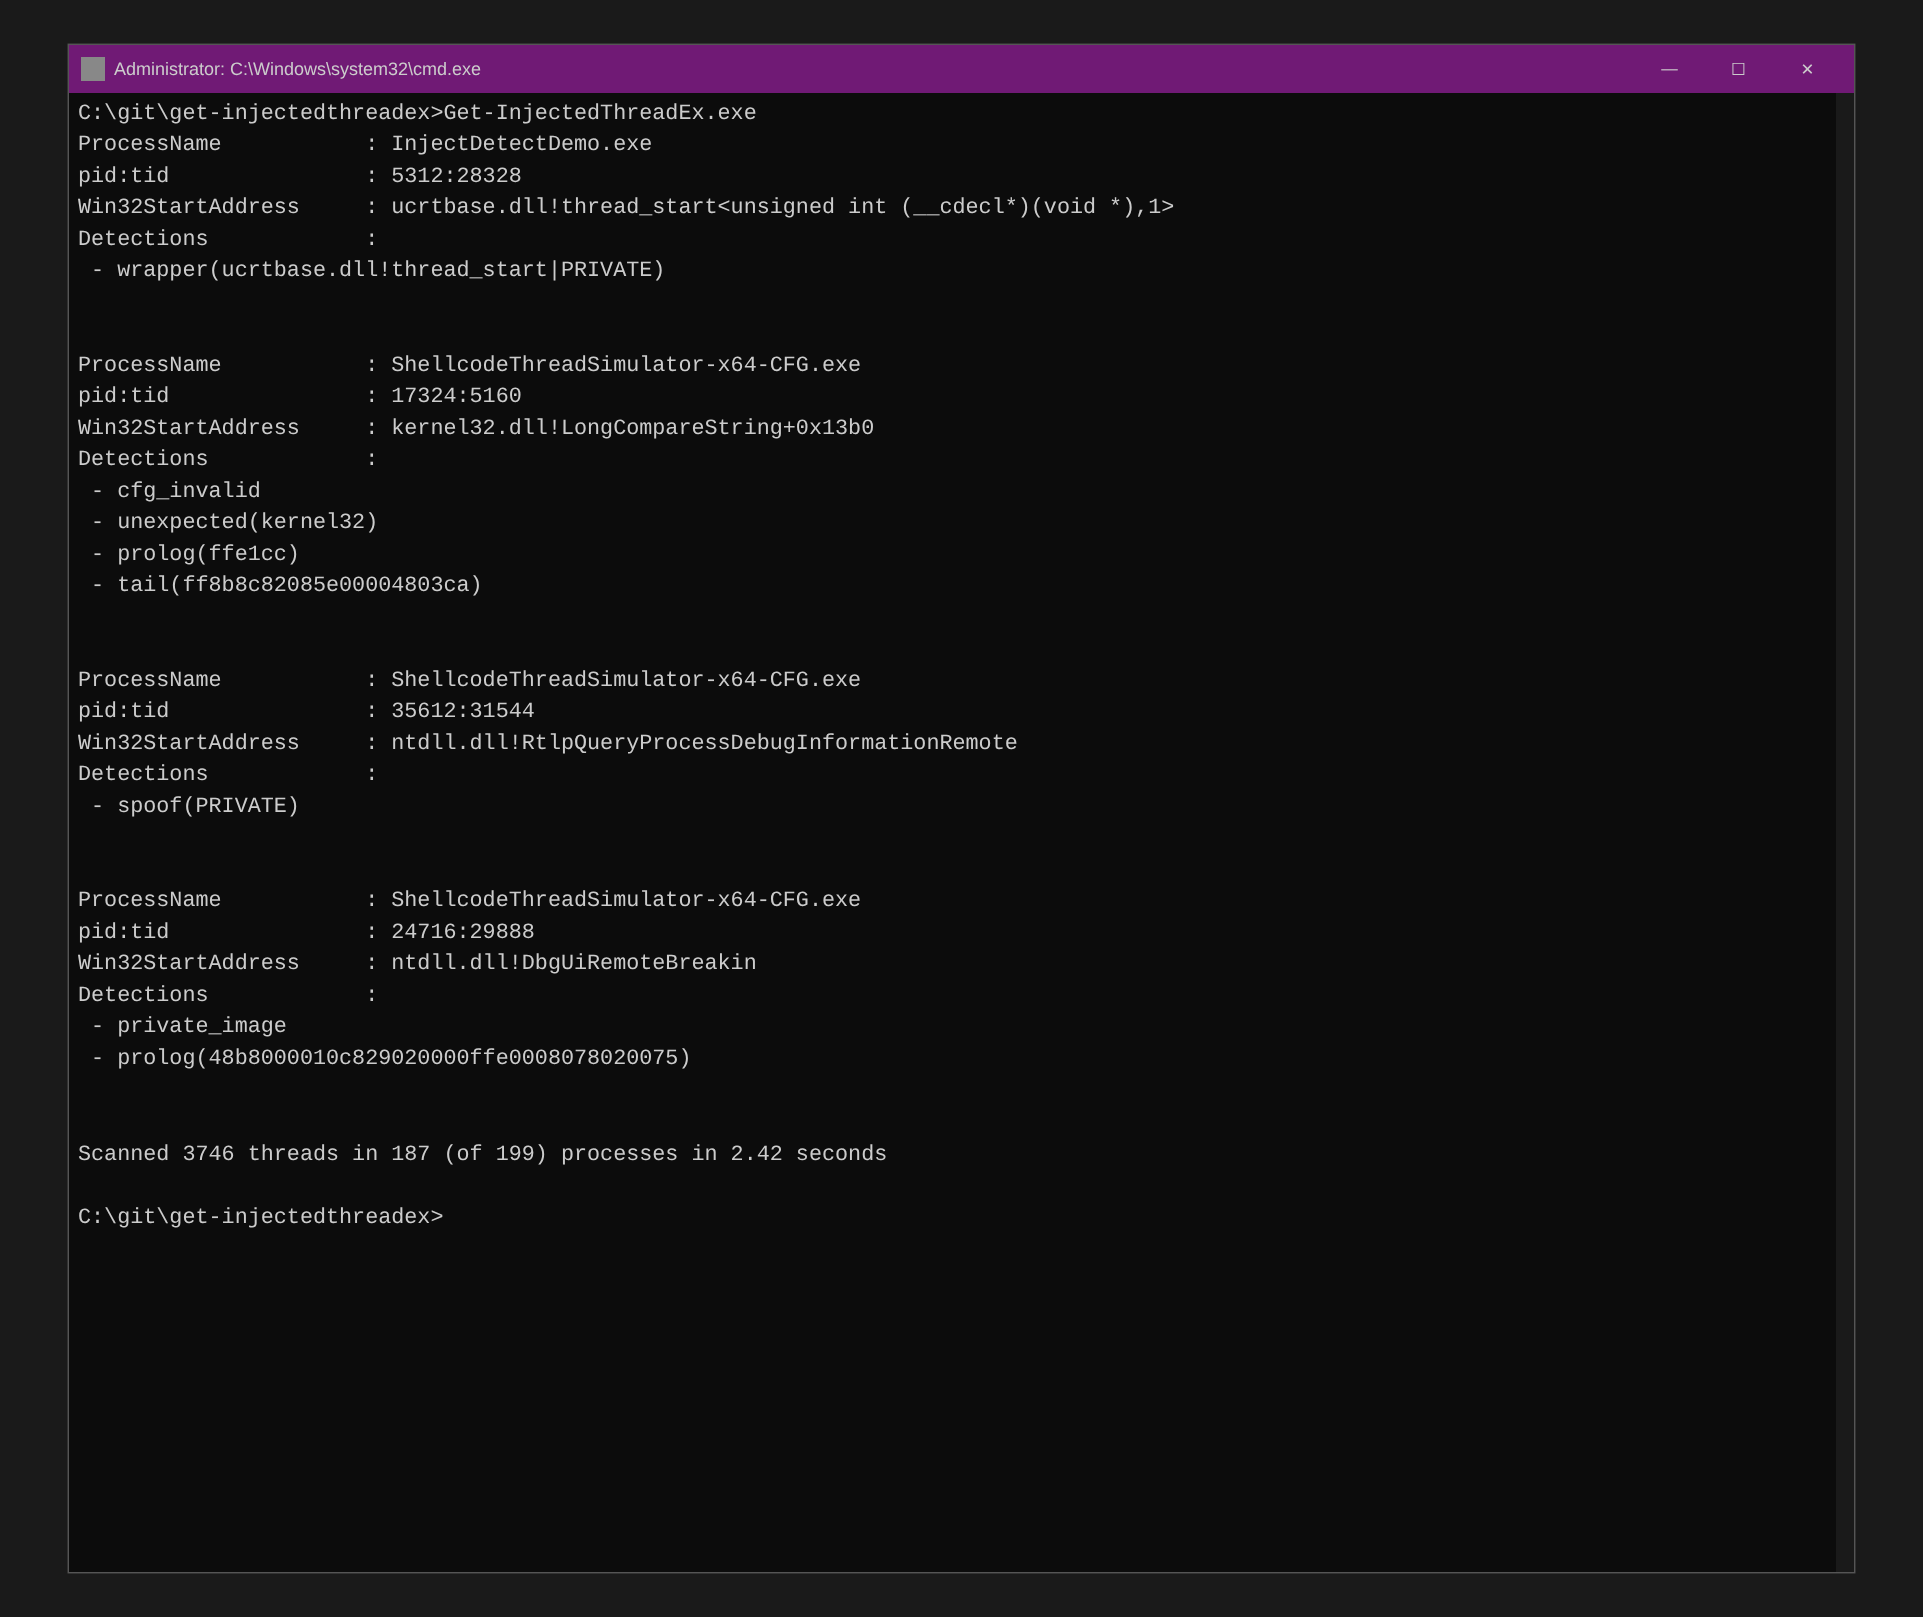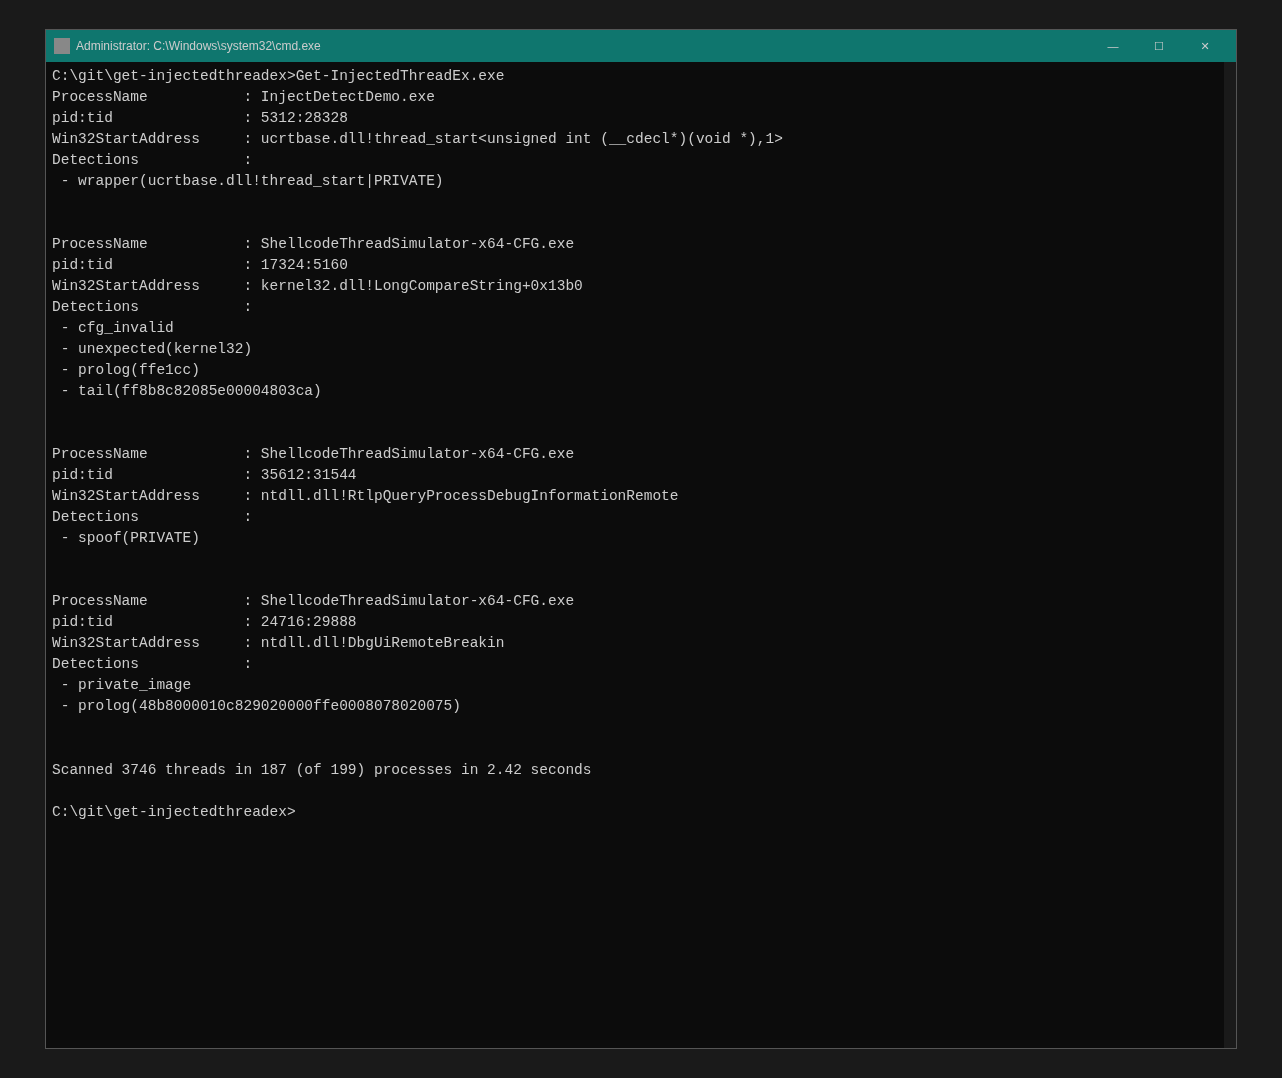--- a/index.html
+++ b/index.html
@@ -21,21 +21,21 @@
     .window {
       width: 1192px;
       height: 1020px;
       background: #0c0c0c;
       border: 1px solid #555;
       display: flex;
       flex-direction: column;
     }
 
     .titlebar {
-      background: #0f766e;
+      background: #701a75;
       height: 32px;
       display: flex;
       align-items: center;
       padding: 0 8px;
       flex-shrink: 0;
       user-select: none;
     }
 
     .titlebar-icon {
       width: 16px;

